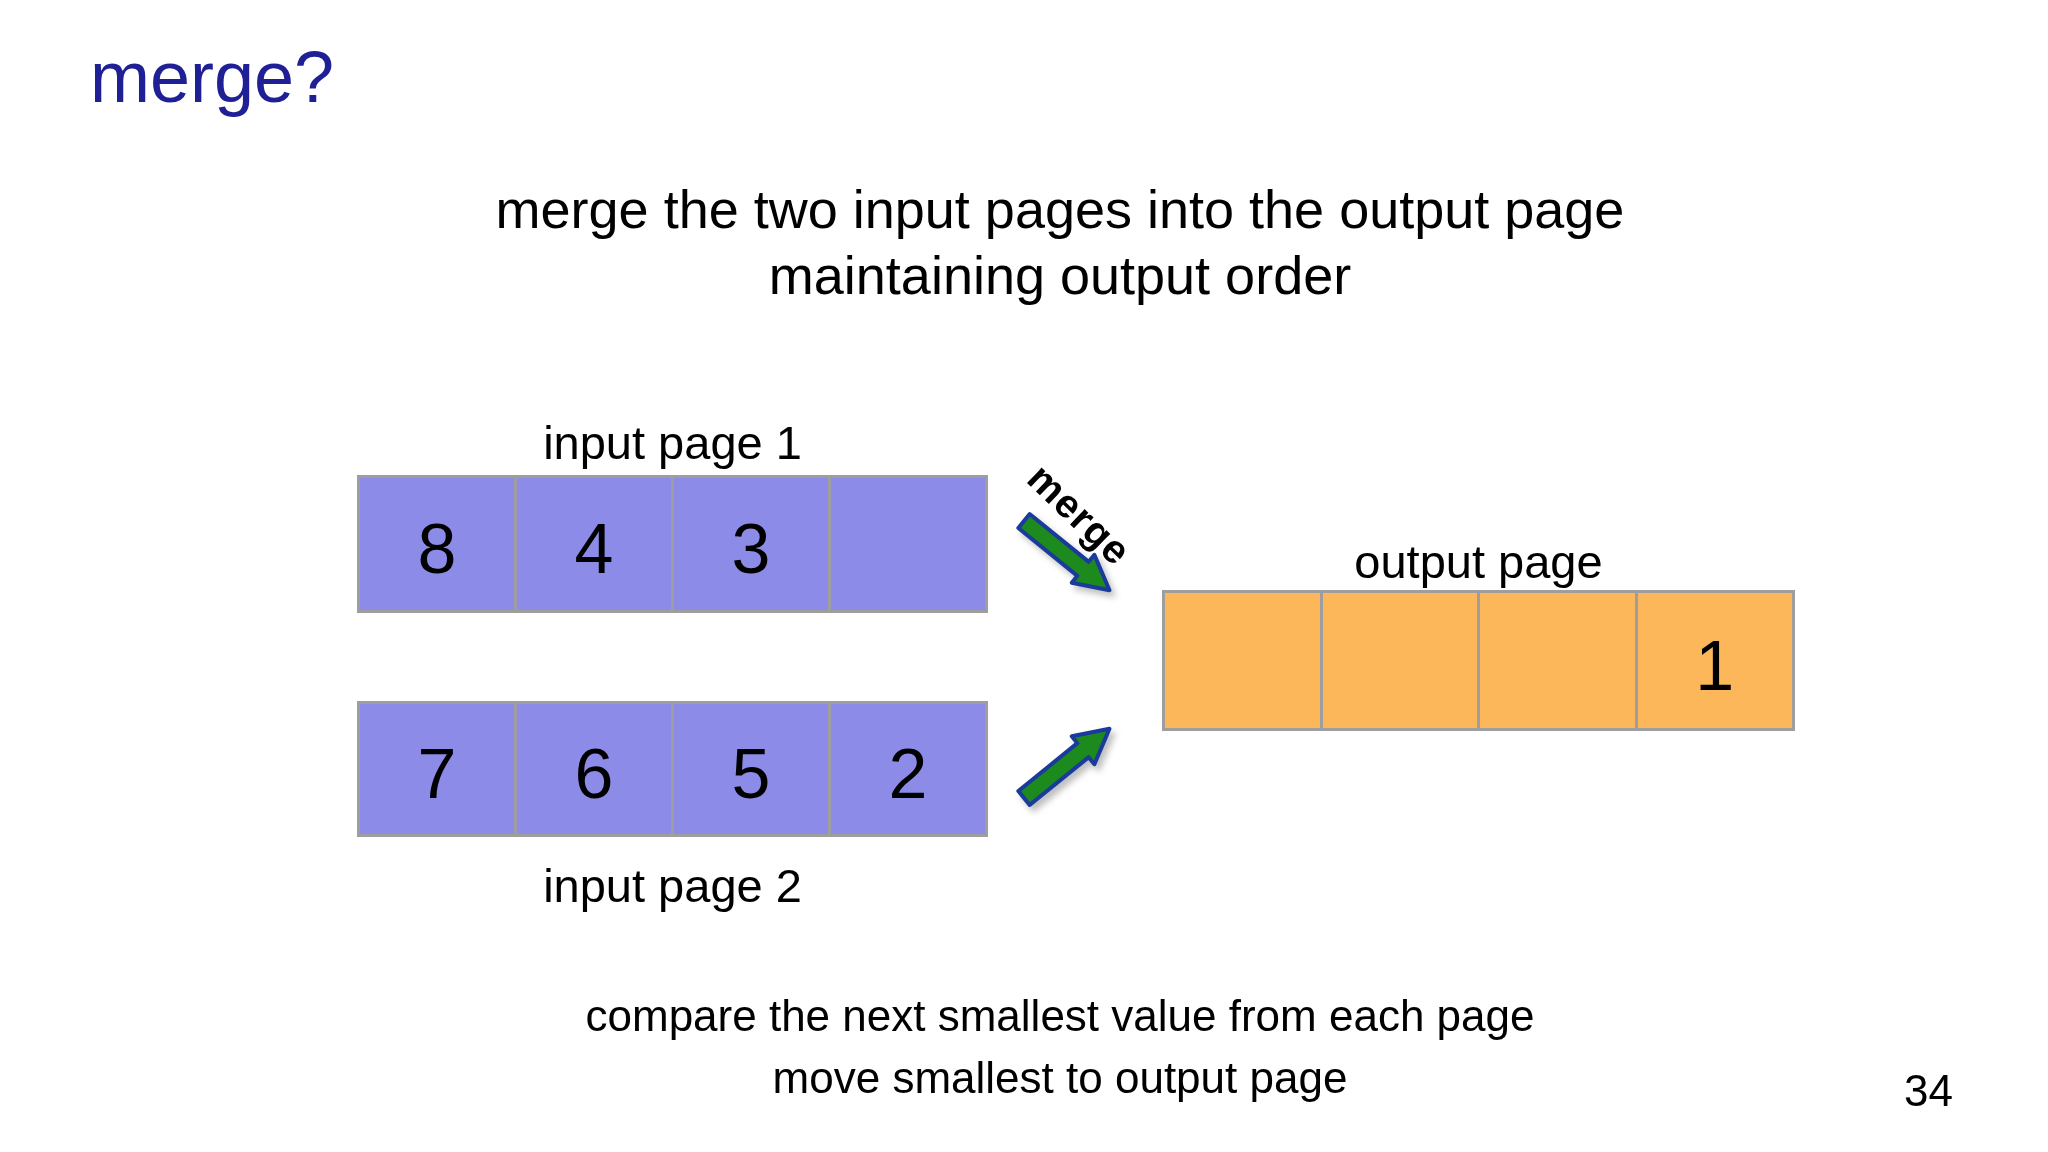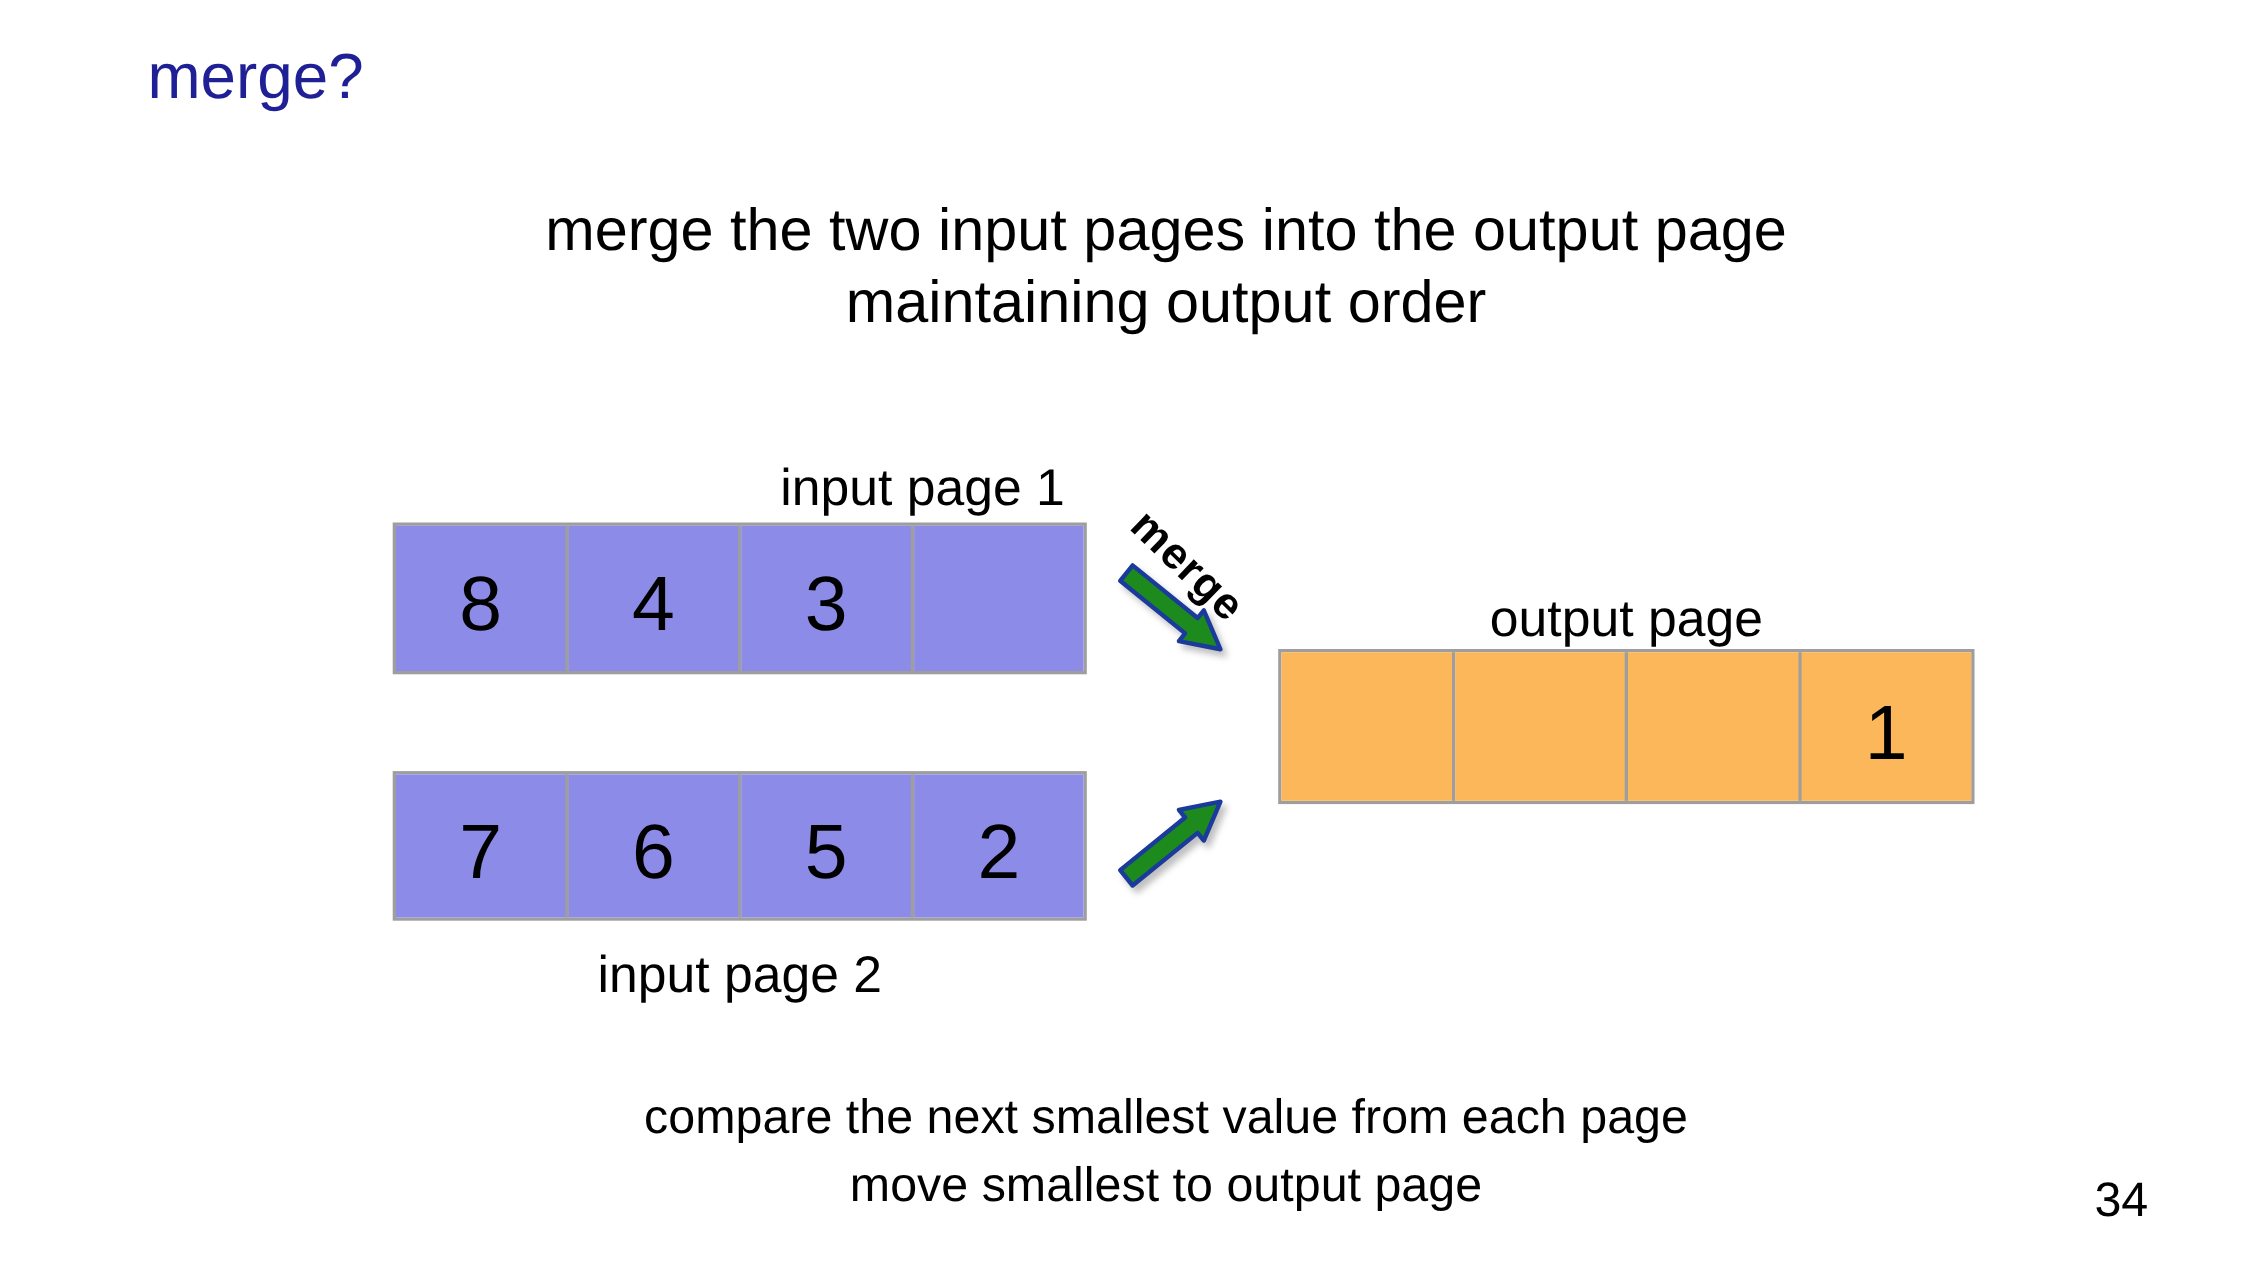--- a/index.html
+++ b/index.html
@@ -13,43 +13,42 @@
     height: 1152px;
     overflow: hidden;
     background: var(--background, #ffffff);
     font-family: "Liberation Sans", "DejaVu Sans", sans-serif;
     color: var(--body_text, #000000);
   }
   .title {
     position: absolute;
     left: 90px;
     top: 40px;
-    font-size: 58px;
+    font-size: 72px;
     line-height: 1.05;
     font-weight: 400;
     color: var(--title_text, #1f1f96);
-    margin-left: 44px;
   }
   .desc {
     position: absolute;
     left: 324px;
     top: 176px;
     width: 1472px;
     text-align: center;
     font-size: 54px;
     line-height: 66px;
   }
   .page-label {
     position: absolute;
     text-align: center;
     font-size: 47px;
     line-height: 1.15;
     white-space: nowrap;
   }
-  .label-ip1 { left: 337px; top: 416px; width: 631px; text-align: right; }
+  .label-ip1 { left: 357px; top: 416px; width: 631px; }
   .label-ip2 { left: 357px; top: 859px; width: 631px; }
   .label-out { left: 1162px; top: 535px; width: 633px; }
   .row {
     position: absolute;
     display: flex;
     box-sizing: border-box;
     border: 3px solid var(--cell_border, #9e9e9e);
   }
   .row-ip1 { left: 357px; top: 475px; width: 631px; height: 138px; }
   .row-ip2 { left: 357px; top: 701px; width: 631px; height: 136px; }

